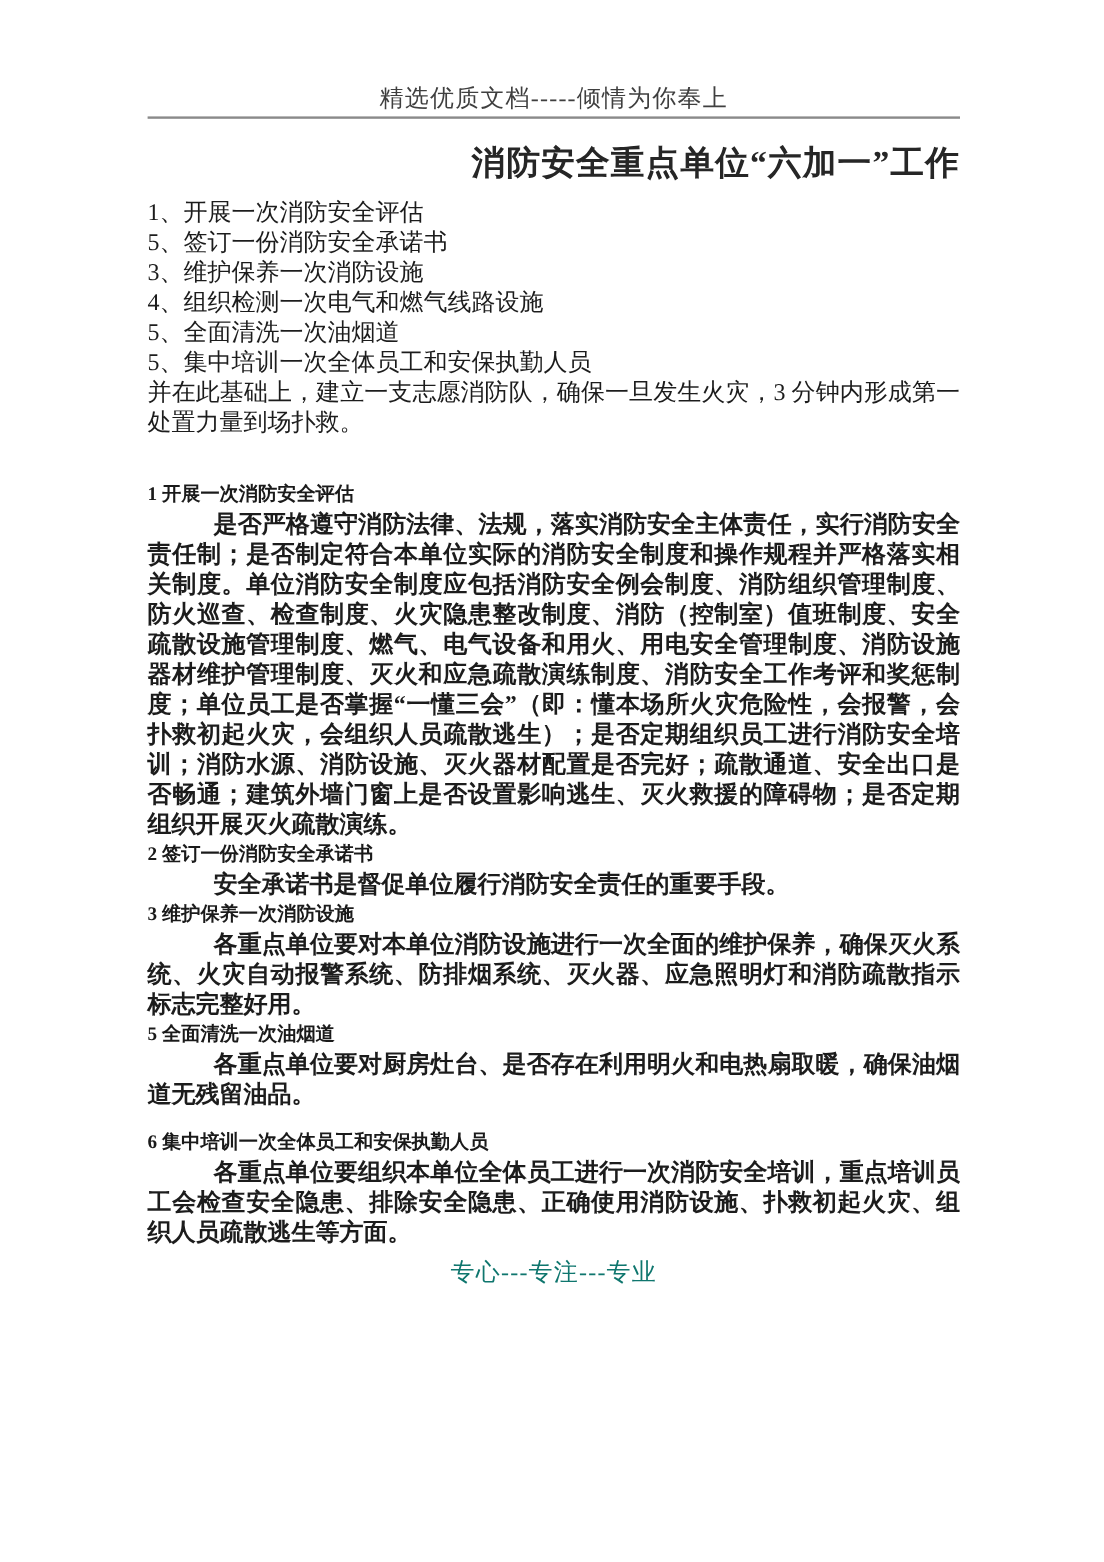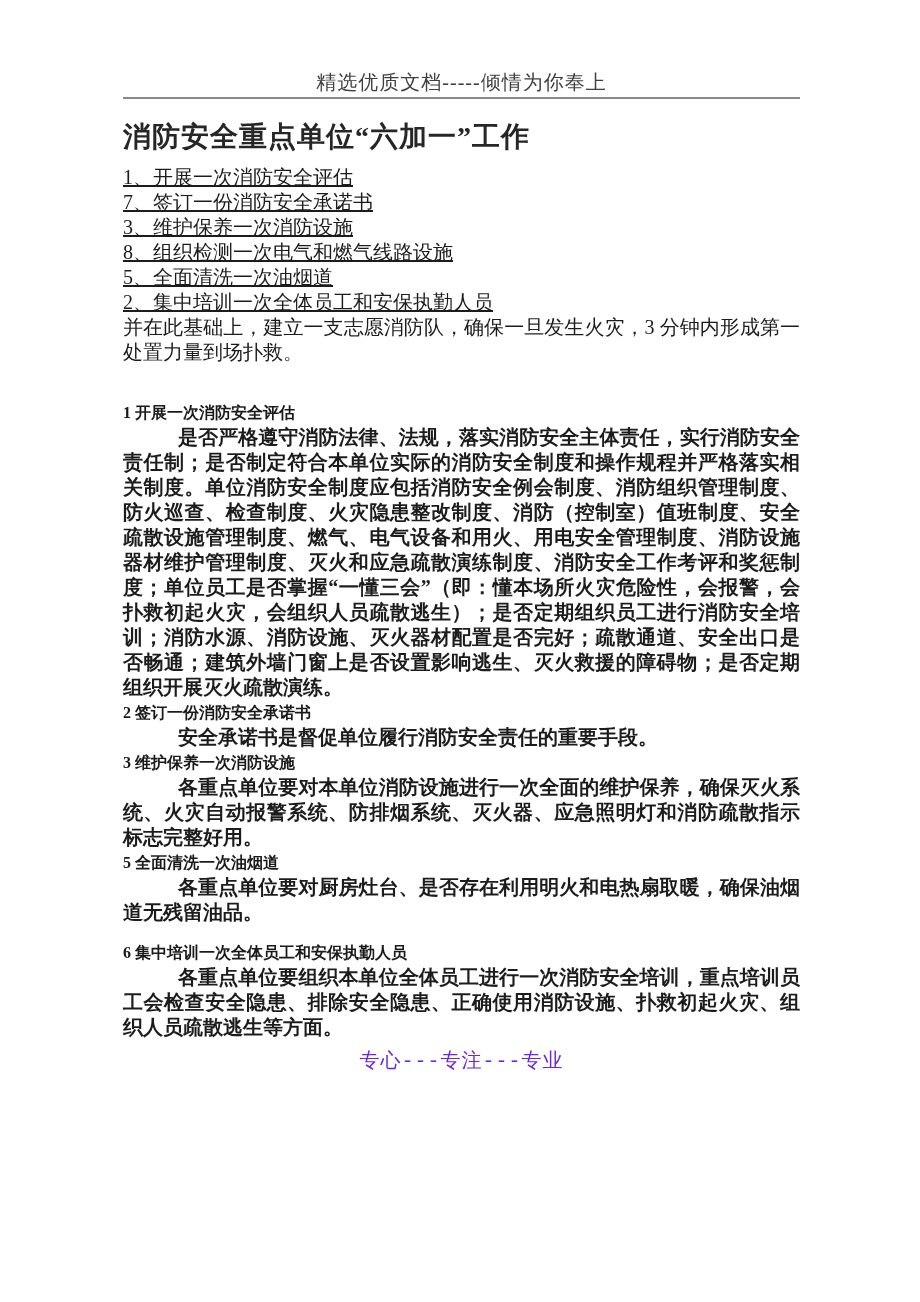--- a/index.html
+++ b/index.html
@@ -27,29 +27,29 @@
     letter-spacing: 1px;
     line-height: 25px;
   }
   .doc-header-rule {
     height: 0;
     border-bottom: 2px solid #8a8a8a;
     margin-top: 2px;
   }
   .doc-title {
     margin: 18px 0 8px 0;
-    text-align: left;
+    text-align: right;
     font-size: 28px;
     line-height: 40px;
     font-weight: bold;
     color: #262626;
     letter-spacing: 1px;
   }
   .intro { margin: 0; }
-  .intro-item { line-height: 25px; text-decoration: underline; }
+  .intro-item { line-height: 25px; }
   .intro-note {
     margin: 0;
     text-align: justify;
   }
   .doc-section { margin: 0; }
   .first-section { margin-top: 35px; }
   .gap-before { margin-top: 15px; }
   .section-heading {
     margin: 0;
     font-size: 16px;
@@ -61,45 +61,44 @@
     margin: 0;
     text-indent: 55px;
     text-align: justify;
     font-weight: bold;
   }
   .doc-footer {
     margin-top: 9px;
   }
   .doc-footer-text {
     text-align: center;
-    color: #6d28d9;
+    color: #0f766e;
     line-height: 25px;
     letter-spacing: 1px;
-    font-family: Liberation Mono, monospace;
   }
 </style>
 </head>
 <body>
 
 <div class="page">
 
   <header class="doc-header">
     <div class="doc-header-text">精选优质文档-----倾情为你奉上</div>
     <div class="doc-header-rule"></div>
   </header>
 
   <h1 class="doc-title">消防安全重点单位“六加一”工作</h1>
 
   <div class="intro">
     <div class="intro-item">1、开展一次消防安全评估</div>
-    <div class="intro-item">7、签订一份消防安全承诺书</div>
+    <div class="intro-item">5、签订一份消防安全承诺书</div>
     <div class="intro-item">3、维护保养一次消防设施</div>
-    <div class="intro-item">8、组织检测一次电气和燃气线路设施</div>
+    <div class="intro-item">4、组织检测一次电气和燃气线路设施</div>
     <div class="intro-item">5、全面清洗一次油烟道</div>
-    <div class="intro-item">2、集中培训一次全体员工和安保执勤人员</div>
+    <div class="intro-item">5、集中培训一次全体员工和安保执勤人员</div>
     <p class="intro-note">并在此基础上，建立一支志愿消防队，确保一旦发生火灾，3 分钟内形成第一处置力量到场扑救。</p>
   </div>
 
   <section class="doc-section first-section">
     <h2 class="section-heading">1 开展一次消防安全评估</h2>
     <p class="section-body">是否严格遵守消防法律、法规，落实消防安全主体责任，实行消防安全责任制；是否制定符合本单位实际的消防安全制度和操作规程并严格落实相关制度。单位消防安全制度应包括消防安全例会制度、消防组织管理制度、防火巡查、检查制度、火灾隐患整改制度、消防（控制室）值班制度、安全疏散设施管理制度、燃气、电气设备和用火、用电安全管理制度、消防设施器材维护管理制度、灭火和应急疏散演练制度、消防安全工作考评和奖惩制度；单位员工是否掌握“一懂三会”（即：懂本场所火灾危险性，会报警，会扑救初起火灾，会组织人员疏散逃生）；是否定期组织员工进行消防安全培训；消防水源、消防设施、灭火器材配置是否完好；疏散通道、安全出口是否畅通；建筑外墙门窗上是否设置影响逃生、灭火救援的障碍物；是否定期组织开展灭火疏散演练。</p>
   </section>
 
   <section class="doc-section">
     <h2 class="section-heading">2 签订一份消防安全承诺书</h2>

